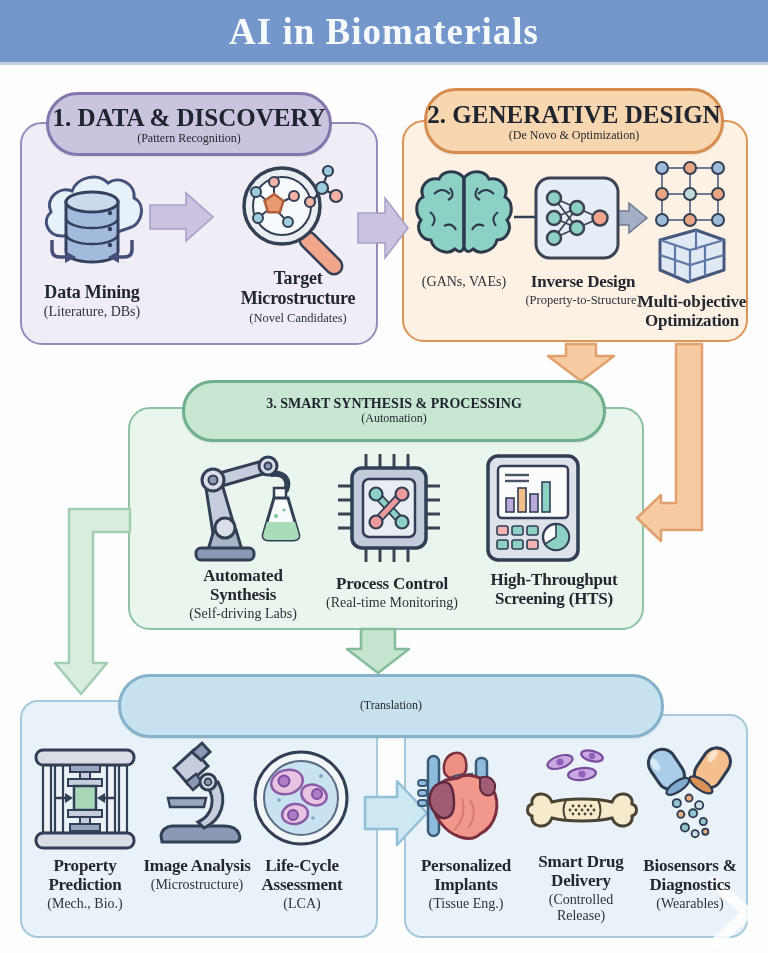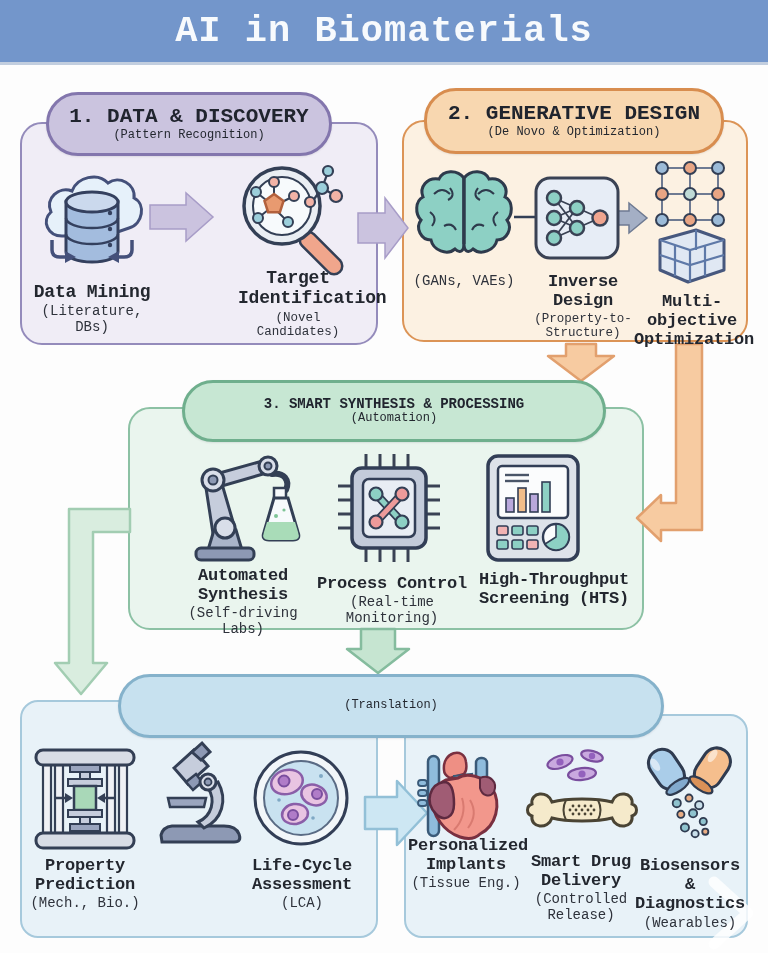--- a/index.html
+++ b/index.html
@@ -1,33 +1,33 @@
 <!DOCTYPE html>
 <html><head>
 <meta charset="utf-8">
 <style>
   html,body{margin:0;padding:0;background:#ffffff;}
   #canvas{position:relative;width:768px;height:953px;background:#fdfdfd;overflow:hidden;
-          font-family:Liberation Mono, monospace;color:#222733;}
+          font-family:Liberation Serif, serif;color:#222733;}
   
   .topbar{position:absolute;left:0;top:0;width:768px;height:62px;background:#7396CB;
           border-bottom:3px solid #C2CEDF;display:flex;align-items:center;justify-content:center;z-index:2;}
   .topbar .title{color:#F7FAFD;font-size:37px;font-weight:600;letter-spacing:1px;}
   
   .panel{position:absolute;border-radius:22px;z-index:1;box-sizing:border-box;}
   .p1{left:20px;top:122px;width:358px;height:223px;background:#F0EDF6;border:2.5px solid #948BBB;}
   .p2{left:402px;top:120px;width:346px;height:222px;background:#FCF1E2;border:2.5px solid #DC9456;}
   .p3{left:128px;top:407px;width:516px;height:223px;background:#EAF5EE;border:2.5px solid #8CC1A4;}
   .p4l{left:20px;top:700px;width:358px;height:238px;background:#E8F2F8;border:2.5px solid #A6C9DC;border-radius:18px;}
   .p4r{left:404px;top:714px;width:344px;height:224px;background:#E8F2F8;border:2.5px solid #A6C9DC;border-radius:18px;}
   
   .pill{position:absolute;border-radius:32px;display:flex;flex-direction:column;align-items:center;
         justify-content:center;z-index:6;box-sizing:border-box;text-align:center;line-height:1.16;
         box-shadow:0 1px 2px rgba(40,40,60,0.10);}
-  .pill .t1{font-weight:bold;font-size:21px;color:#20242E;}
+  .pill .t1{font-weight:bold;font-size:25px;color:#20242E;}
   .pill .t2{font-size:12px;color:#23272F;}
   .pill3 .t1,.pill4 .t1{font-size:14px;}
   .pill1{left:46px;top:92px;width:286px;height:64px;background:#CBC4DF;border:3px solid #8376AD;}
   .pill2{left:424px;top:88px;width:300px;height:66px;background:#F8D7B0;border:3px solid #D88D4F;}
   .pill3{left:182px;top:380px;width:424px;height:62px;background:#C7E7D3;border:3px solid #6FAF8D;}
   .pill4{left:118px;top:674px;width:546px;height:64px;background:#C7E1EF;border:3px solid #85B2CB;}
   
   .item{position:absolute;text-align:center;z-index:6;}
   .lbl{font-weight:bold;font-size:17px;line-height:1.13;color:#23272F;letter-spacing:-0.2px;}
   .lbl-lg{font-size:18px;}
@@ -354,21 +354,21 @@
         <circle cx="60" cy="92" r="3.5" fill="#C9DFEA"></circle>
       <circle cx="70" cy="90" r="3" fill="#E9AD84"></circle>
     </g>
   </svg>
 
   <div class="item" style="left:30px;top:282px;width:124px">
     <div class="lbl lbl-lg">Data Mining</div>
     <div class="sub">(Literature, DBs)</div>
   </div>
   <div class="item" style="left:238px;top:268px;width:120px">
-    <div class="lbl lbl-lg">Target Identification</div>
+    <div class="lbl lbl-lg">Target Microstructure</div>
     <div class="sub sub-sm">(Novel Candidates)</div>
   </div>
 
   <div class="item" style="left:408px;top:272px;width:112px">
     <div class="sub">(GANs, VAEs)</div>
   </div>
   <div class="item" style="left:524px;top:272px;width:118px">
     <div class="lbl">Inverse Design</div>
     <div class="sub sub-sm">(Property-to-Structure)</div>
   </div>
@@ -385,26 +385,30 @@
     <div class="sub">(Real-time Monitoring)</div>
   </div>
   <div class="item" style="left:474px;top:570px;width:160px">
     <div class="lbl">High-Throughput Screening (HTS)</div>
   </div>
 
   <div class="item" style="left:30px;top:856px;width:110px">
     <div class="lbl">Property Prediction</div>
     <div class="sub">(Mech., Bio.)</div>
   </div>
+  <div class="item" style="left:142px;top:856px;width:110px">
+    <div class="lbl">Image Analysis</div>
+    <div class="sub">(Microstructure)</div>
+  </div>
   <div class="item" style="left:248px;top:856px;width:108px">
     <div class="lbl">Life-Cycle Assessment</div>
     <div class="sub">(LCA)</div>
   </div>
 
-  <div class="item" style="left:408px;top:836px;width:116px">
+  <div class="item" style="left:408px;top:856px;width:116px">
     <div class="lbl">Personalized Implants</div>
     <div class="sub">(Tissue Eng.)</div>
   </div>
   <div class="item" style="left:526px;top:852px;width:110px">
     <div class="lbl">Smart Drug Delivery</div>
     <div class="sub">(Controlled Release)</div>
   </div>
   <div class="item" style="left:632px;top:856px;width:116px">
     <div class="lbl">Biosensors &amp; Diagnostics</div>
     <div class="sub">(Wearables)</div>

